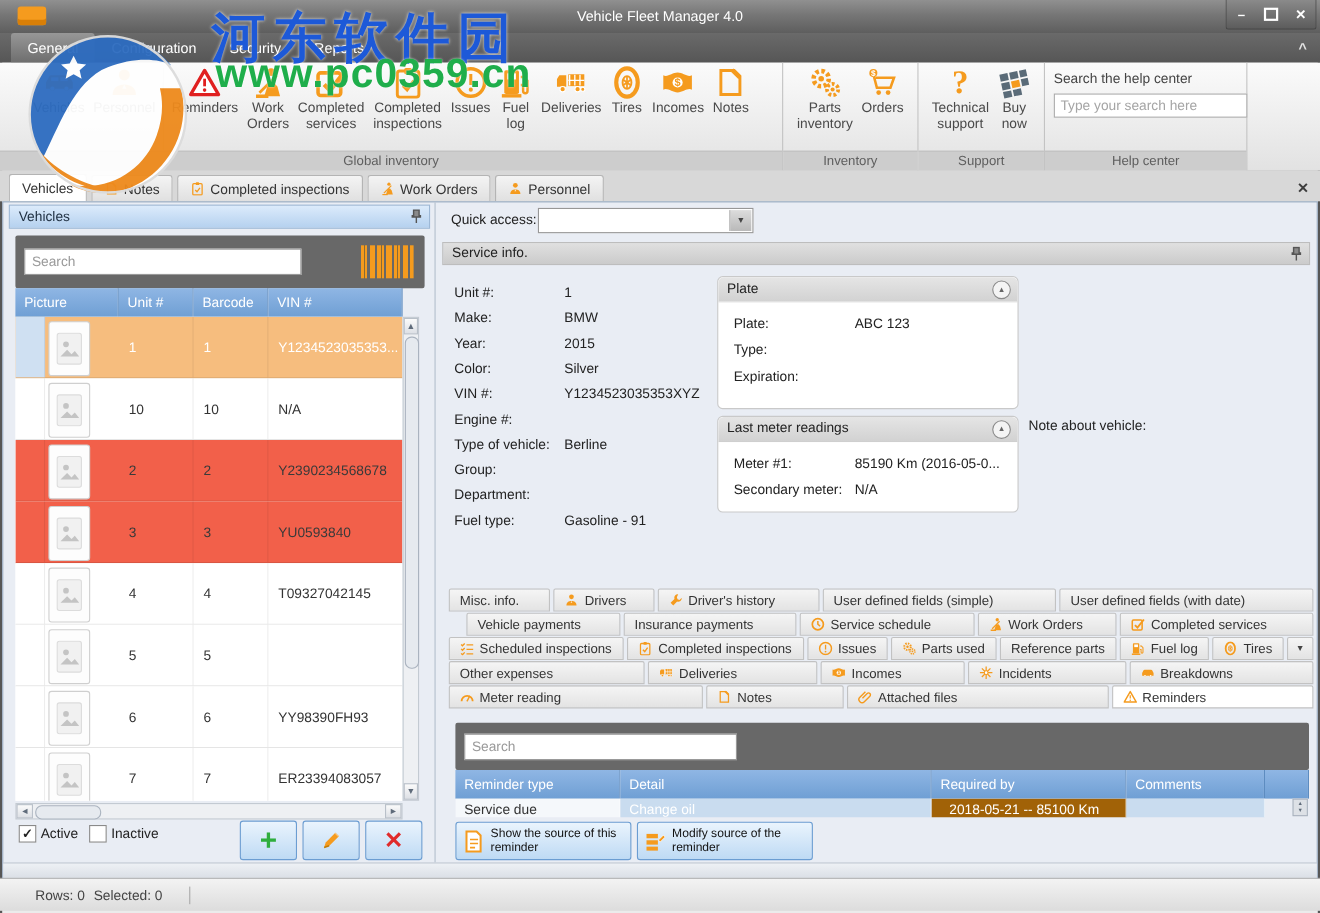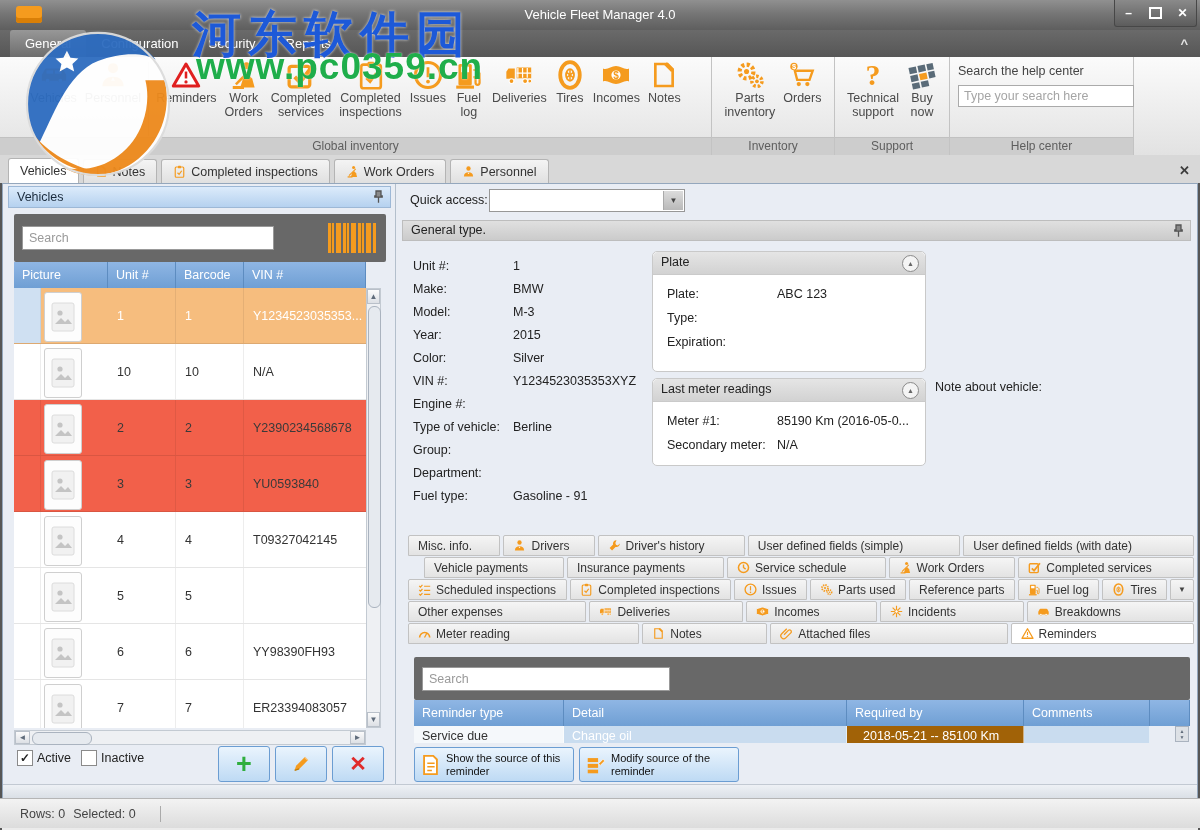--- a/index.html
+++ b/index.html
@@ -132,21 +132,21 @@
   .rc0{background:#f5f8fb;color:#333;} .rc1{background:#c9dcef;color:#fff;} .rc2{background:#a16207;color:#fff;padding-left:16px;} .rc3{background:#c9dcef;}
   .rem-minis{position:absolute;left:1172px;top:542px;width:14px;height:16px;background:#dde1e6;border:1px solid #aab3bf;
     display:flex;flex-direction:column;align-items:center;justify-content:center;font-size:5px;color:#5f6b7a;box-sizing:border-box;}
   .src-btn{position:absolute;top:563px;width:160px;height:35px;background:linear-gradient(#eaf4fd,#bedaf4);
     border:1px solid #6b9dd2;border-radius:3px;display:flex;align-items:center;gap:6px;padding:2px 6px;box-sizing:border-box;}
   .src-btn .ic svg{width:19px;height:22px;display:block;}
   .src-txt{font-size:11px;line-height:13px;color:#111;}
   
   .statusbar{position:absolute;left:0;top:798px;width:100%;height:29px;background:linear-gradient(#f3f3f3,#dcdcdc);
     border-top:1px solid #b5b5b5;font-size:12.5px;color:#444;display:flex;align-items:center;}
-  .sb-text{margin-left:20px;text-align:right;} .sb-text2{margin-left:8px;}
+  .sb-text{margin-left:32px;text-align:right;} .sb-text2{margin-left:8px;}
   .sb-sep{width:1px;height:16px;background:#aaa;margin-left:24px;}
   
   .wm{position:absolute;pointer-events:none;z-index:60;}
   .wm-logo{left:22px;top:30px;width:152px;height:148px;opacity:.95;}
   .wm-line1{left:192px;top:2px;font-size:49px;font-weight:bold;color:#1d59d8;letter-spacing:7px;text-shadow:0 0 3px rgba(255,255,255,.85);}
   .wm-line2{left:196px;top:46px;font-size:37px;font-weight:bold;color:#1fae4b;letter-spacing:1px;text-shadow:0 0 2px rgba(255,255,255,.8);}
   .ic{display:inline-flex;}
 </style>
 </head>
 <body>
@@ -572,39 +572,35 @@
     <div class="act-btn" style="left:329px;">
         <span class="cross">✕</span>
       </div>
 
     <div class="qa-label">Quick access:</div>
     <div class="qa-combo">
       <span class="qa-dd">▼</span>
     </div>
 
     <div class="gi-header">
-      <span>General type.</span>
+      <span>Service info.</span>
       <span class="pin">
         <svg width="11" height="14" viewBox="0 0 11 14">
             <path d="M3 1h5v5h1.2v1.2H1.8V6H3zM5.5 7.2v5.6" stroke="#555" stroke-width="1.3" fill="#8a8a8a"></path>
           </svg>
       </span>
     </div>
     <div class="fields gi-fields" id="gi-fields">
         <div class="f-row">
           <span class="f-label">Unit #:</span>
           <span class="f-value">1</span>
         </div>
         <div class="f-row">
           <span class="f-label">Make:</span>
           <span class="f-value">BMW</span>
-        </div>
-        <div class="f-row">
-          <span class="f-label">Model:</span>
-          <span class="f-value">M-3</span>
         </div>
         <div class="f-row">
           <span class="f-label">Year:</span>
           <span class="f-value">2015</span>
         </div>
         <div class="f-row">
           <span class="f-label">Color:</span>
           <span class="f-value">Silver</span>
         </div>
         <div class="f-row">

